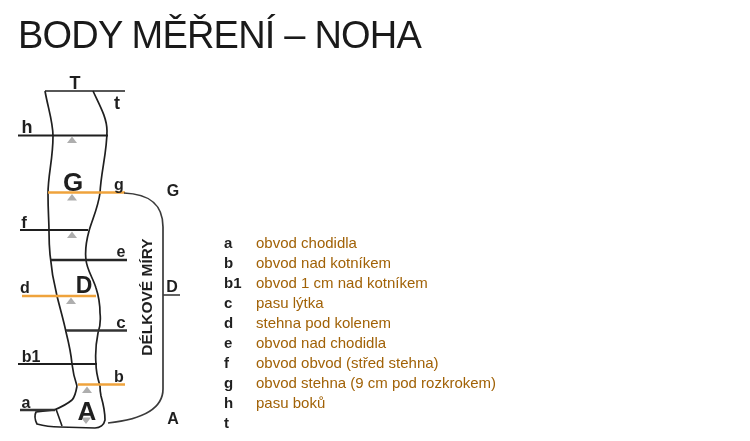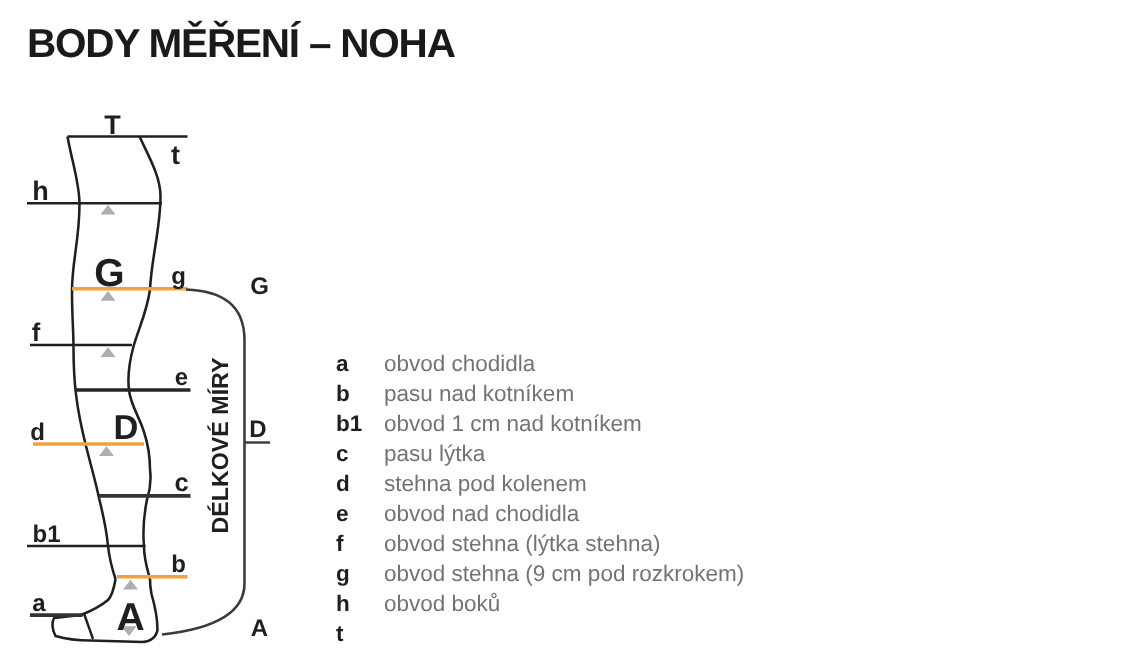--- a/index.html
+++ b/index.html
@@ -1,24 +1,24 @@
 <!DOCTYPE html>
 <html><head>
 <meta charset="utf-8">
 <style>
   html,body{margin:0;padding:0;background:#ffffff;}
   .page{position:relative;width:750px;height:441px;background:#ffffff;overflow:hidden;
         font-family:"Liberation Sans",sans-serif;}
-  .title{position:absolute;left:18px;top:14px;font-size:27px;font-weight:bold;
+  .title{position:absolute;left:18px;top:14px;font-size:38px;font-weight:normal;
          letter-spacing:-0.8px;color:#1a1a1a;white-space:nowrap;}
   .diagram{position:absolute;left:0;top:60px;}
   .legend{position:absolute;left:224px;top:233px;}
   .legend-row{display:flex;align-items:baseline;height:20px;line-height:20px;}
   .legend-key{display:inline-block;width:32px;font-weight:bold;font-size:15px;color:#1f1f1f;}
-  .legend-label{font-size:15px;color:#737373;white-space:nowrap;}
+  .legend-label{font-size:15px;color:#a16207;white-space:nowrap;}
   .svg-lbl{font-family:"Liberation Sans",sans-serif;font-weight:bold;fill:#1f1f1f;}
 </style>
 </head>
 <body>
 
 <div class="page">
 
   <div class="title">BODY MĚŘENÍ – NOHA</div>
 
   <svg class="diagram" width="210" height="381" viewBox="0 60 210 381">
@@ -77,48 +77,48 @@
     <text class="svg-lbl" x="152" y="297" font-size="15.5" text-anchor="middle" transform="rotate(-90 152 297)">DÉLKOVÉ MÍRY</text>
   </svg>
 
   <div class="legend">
     <div class="legend-row">
       <span class="legend-key">a</span>
       <span class="legend-label">obvod chodidla</span>
     </div>
     <div class="legend-row">
       <span class="legend-key">b</span>
-      <span class="legend-label">pasu nad kotníkem</span>
+      <span class="legend-label">obvod nad kotníkem</span>
     </div>
     <div class="legend-row">
       <span class="legend-key">b1</span>
       <span class="legend-label">obvod 1 cm nad kotníkem</span>
     </div>
     <div class="legend-row">
       <span class="legend-key">c</span>
       <span class="legend-label">pasu lýtka</span>
     </div>
     <div class="legend-row">
       <span class="legend-key">d</span>
       <span class="legend-label">stehna pod kolenem</span>
     </div>
     <div class="legend-row">
       <span class="legend-key">e</span>
       <span class="legend-label">obvod nad chodidla</span>
     </div>
     <div class="legend-row">
       <span class="legend-key">f</span>
-      <span class="legend-label">obvod stehna (lýtka stehna)</span>
+      <span class="legend-label">obvod obvod (střed stehna)</span>
     </div>
     <div class="legend-row">
       <span class="legend-key">g</span>
       <span class="legend-label">obvod stehna (9 cm pod rozkrokem)</span>
     </div>
     <div class="legend-row">
       <span class="legend-key">h</span>
-      <span class="legend-label">obvod boků</span>
+      <span class="legend-label">pasu boků</span>
     </div>
     <div class="legend-row">
       <span class="legend-key">t</span>
     </div>
   </div>
 
 </div>
 
 </body></html>

